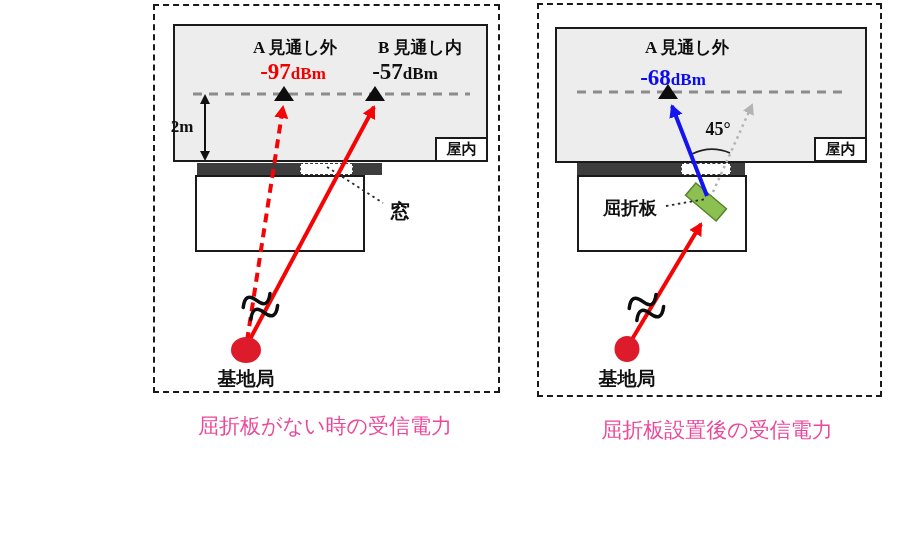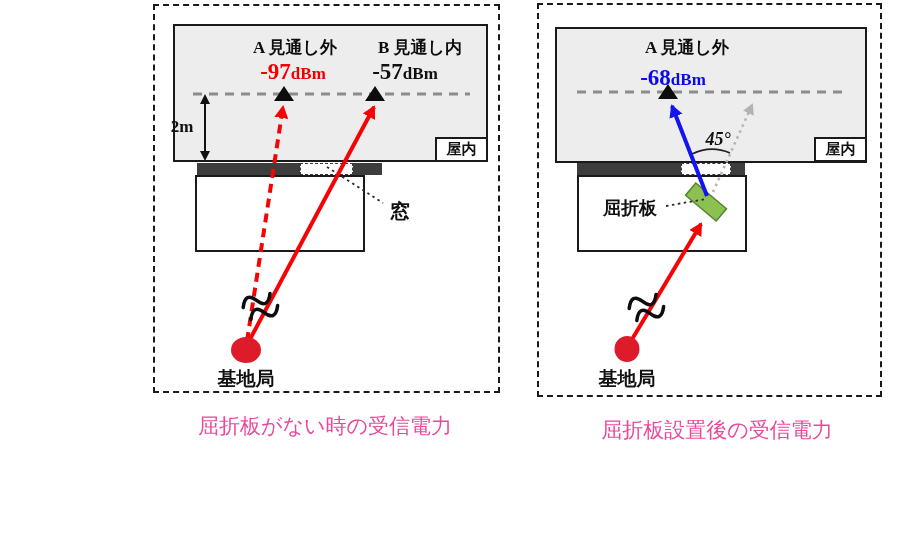--- a/index.html
+++ b/index.html
@@ -65,21 +65,21 @@
   <div class="abs wallbar" style="left:577px;top:163px;width:168px;height:12px;"></div>
   <div class="abs window" style="left:681px;top:163px;width:50px;height:12px;"></div>
   <div class="abs building" style="left:577px;top:175px;width:170px;height:77px;"></div>
 
   <div class="txt hdr" style="left:622px;top:36px;width:130px;">A 見通し外</div>
 
   <div class="txt val val-blue" style="left:613px;top:58px;width:120px;margin-top:7px;">
     <span>-68</span><span class="unit">dBm</span>
   </div>
 
-  <div class="txt small-b" style="left:694px;top:129px;width:48px;font-size:18px;font-style:italic;">45°</div>
+  <div class="txt small-b" style="left:694px;top:119px;width:48px;font-size:18px;">45°</div>
 
   <div class="abs roombox" style="left:814px;top:137px;width:53px;height:25px;">屋内</div>
 
   <div class="txt lab-b" style="left:594px;top:196px;width:72px;font-size:18px;">屈折板</div>
 
   <div class="txt lab-b" style="left:577px;top:366px;width:100px;">基地局</div>
 
   <div class="txt caption" style="left:567px;top:416px;width:300px;">屈折板設置後の受信電力</div>
 
   <svg class="svg-layer" width="917" height="552" viewBox="0 0 917 552">

